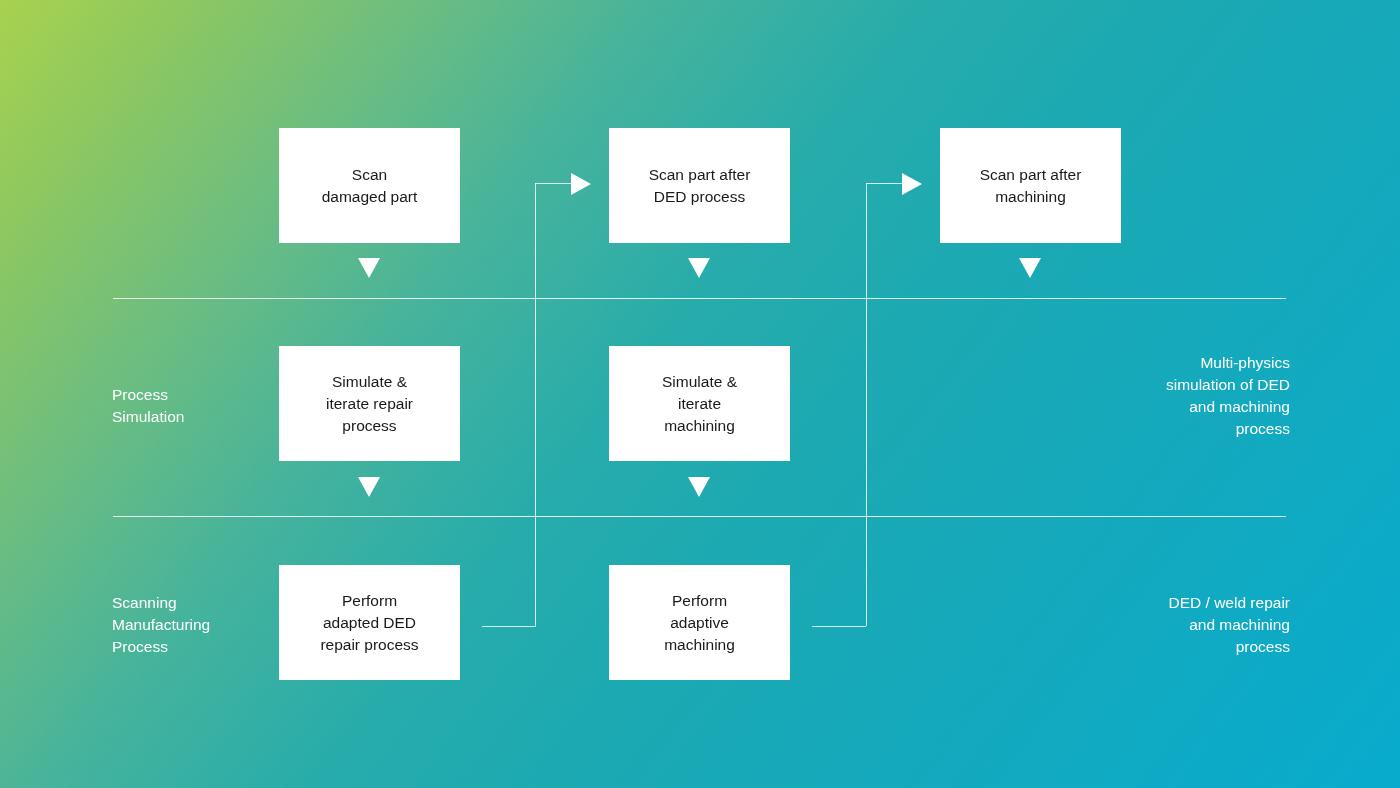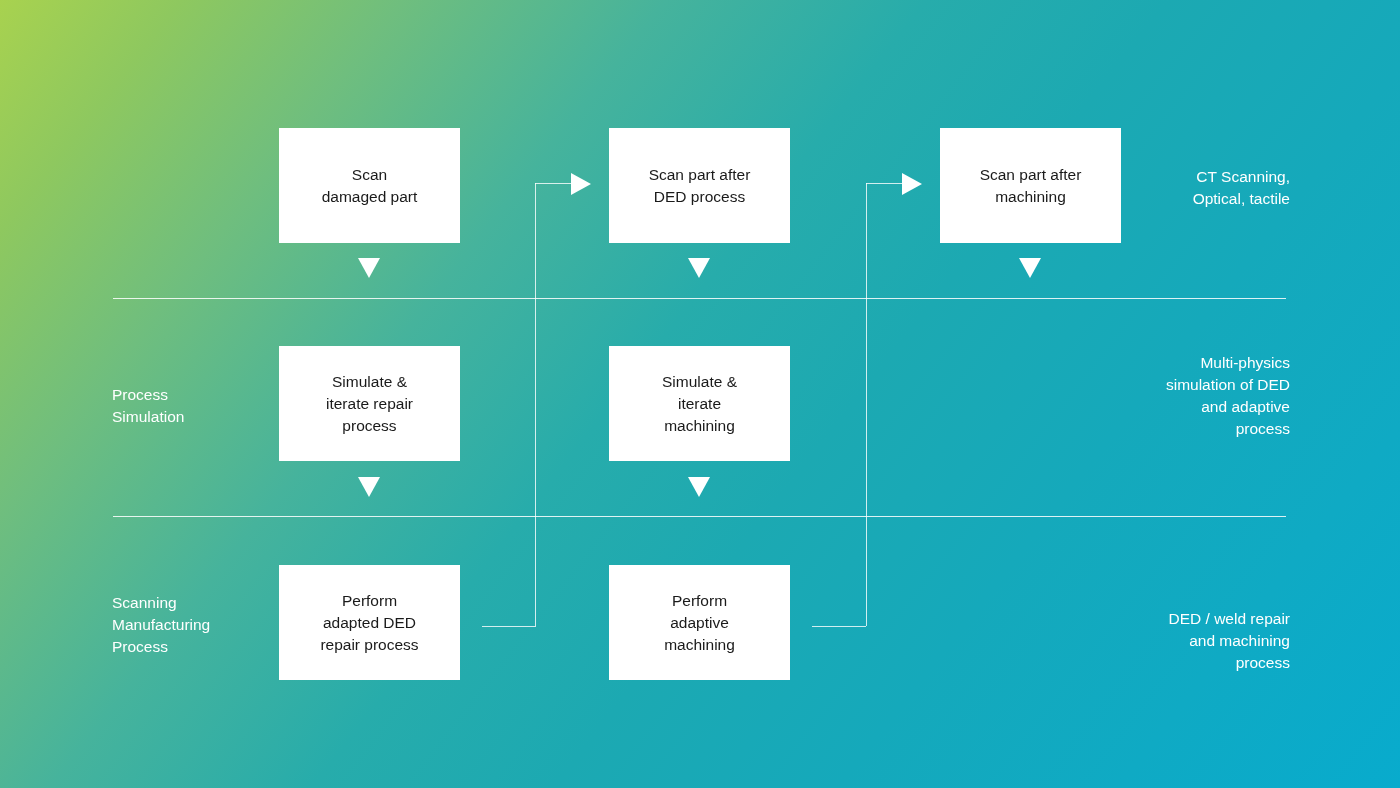--- a/index.html
+++ b/index.html
@@ -115,22 +115,20 @@
   <div class="box" style="left:609px; top:128px;">
     <span class="box-text">Scan part after
 DED process</span>
   </div>
 
   <div class="box" style="left:940px; top:128px;">
     <span class="box-text">Scan part after
 machining</span>
   </div>
 
-  <div class="side-label right" style="top:166px;">CT Scanning,
-Optical, tactile</div>
 
   <div class="tri-down" style="left:358px; top:258px;"></div>
   <div class="tri-down" style="left:688px; top:258px;"></div>
   <div class="tri-down" style="left:1019px; top:258px;"></div>
 
   <div class="divider" style="top:298px;"></div>
 
   <div class="side-label left" style="top:384px;">Process
 Simulation</div>
 
@@ -142,21 +140,21 @@
 
   <div class="box" style="left:609px; top:346px;">
     <span class="box-text">Simulate &amp;
 iterate
 machining</span>
   </div>
 
 
   <div class="side-label right" style="top:352px;">Multi-physics
 simulation of DED
-and adaptive
+and machining
 process</div>
 
   <div class="tri-down" style="left:358px; top:477px;"></div>
   <div class="tri-down" style="left:688px; top:477px;"></div>
 
   <div class="divider" style="top:516px;"></div>
 
   <div class="side-label left" style="top:592px;">Scanning
 Manufacturing
 Process</div>
@@ -166,21 +164,21 @@
 adapted DED
 repair process</span>
   </div>
 
   <div class="box" style="left:609px; top:565px;">
     <span class="box-text">Perform
 adaptive
 machining</span>
   </div>
 
-  <div class="side-label right" style="top:608px;">DED / weld repair
+  <div class="side-label right" style="top:592px;">DED / weld repair
 and machining
 process</div>
 
   <div class="conn-h" style="left:482px; top:626px; width:54px;"></div>
   <div class="conn-v" style="left:535px; top:183px; height:443px;"></div>
   <div class="conn-h" style="left:535px; top:183px; width:38px;"></div>
   <div class="arrow-right" style="left:571px; top:173px;"></div>
 
   <div class="conn-h" style="left:812px; top:626px; width:54px;"></div>
   <div class="conn-v" style="left:866px; top:183px; height:443px;"></div>

